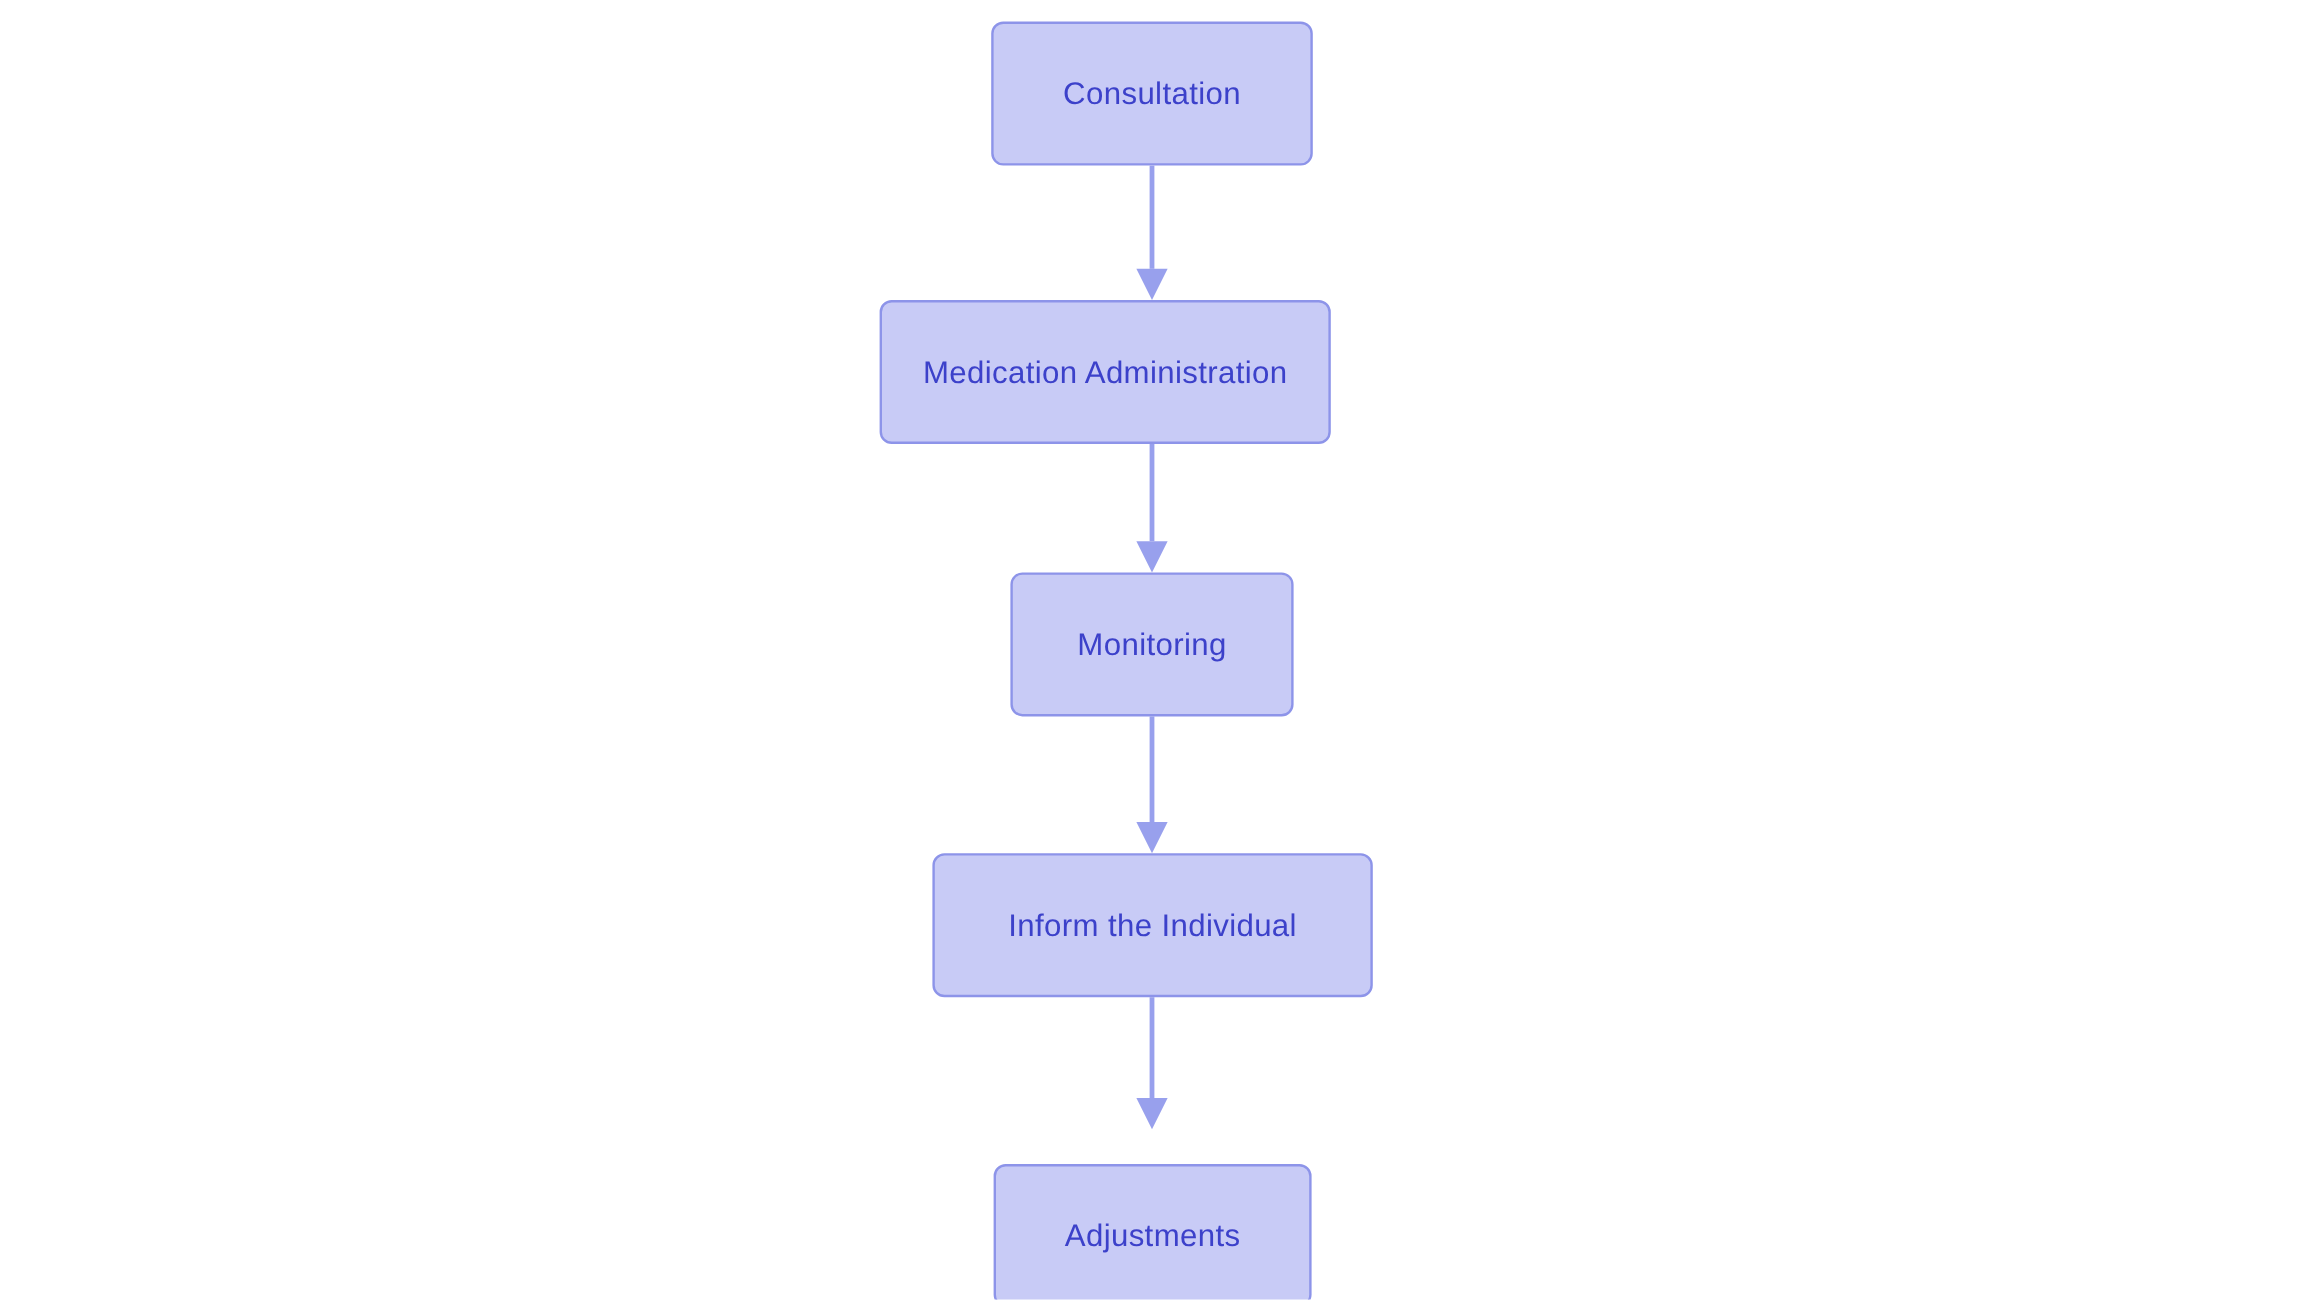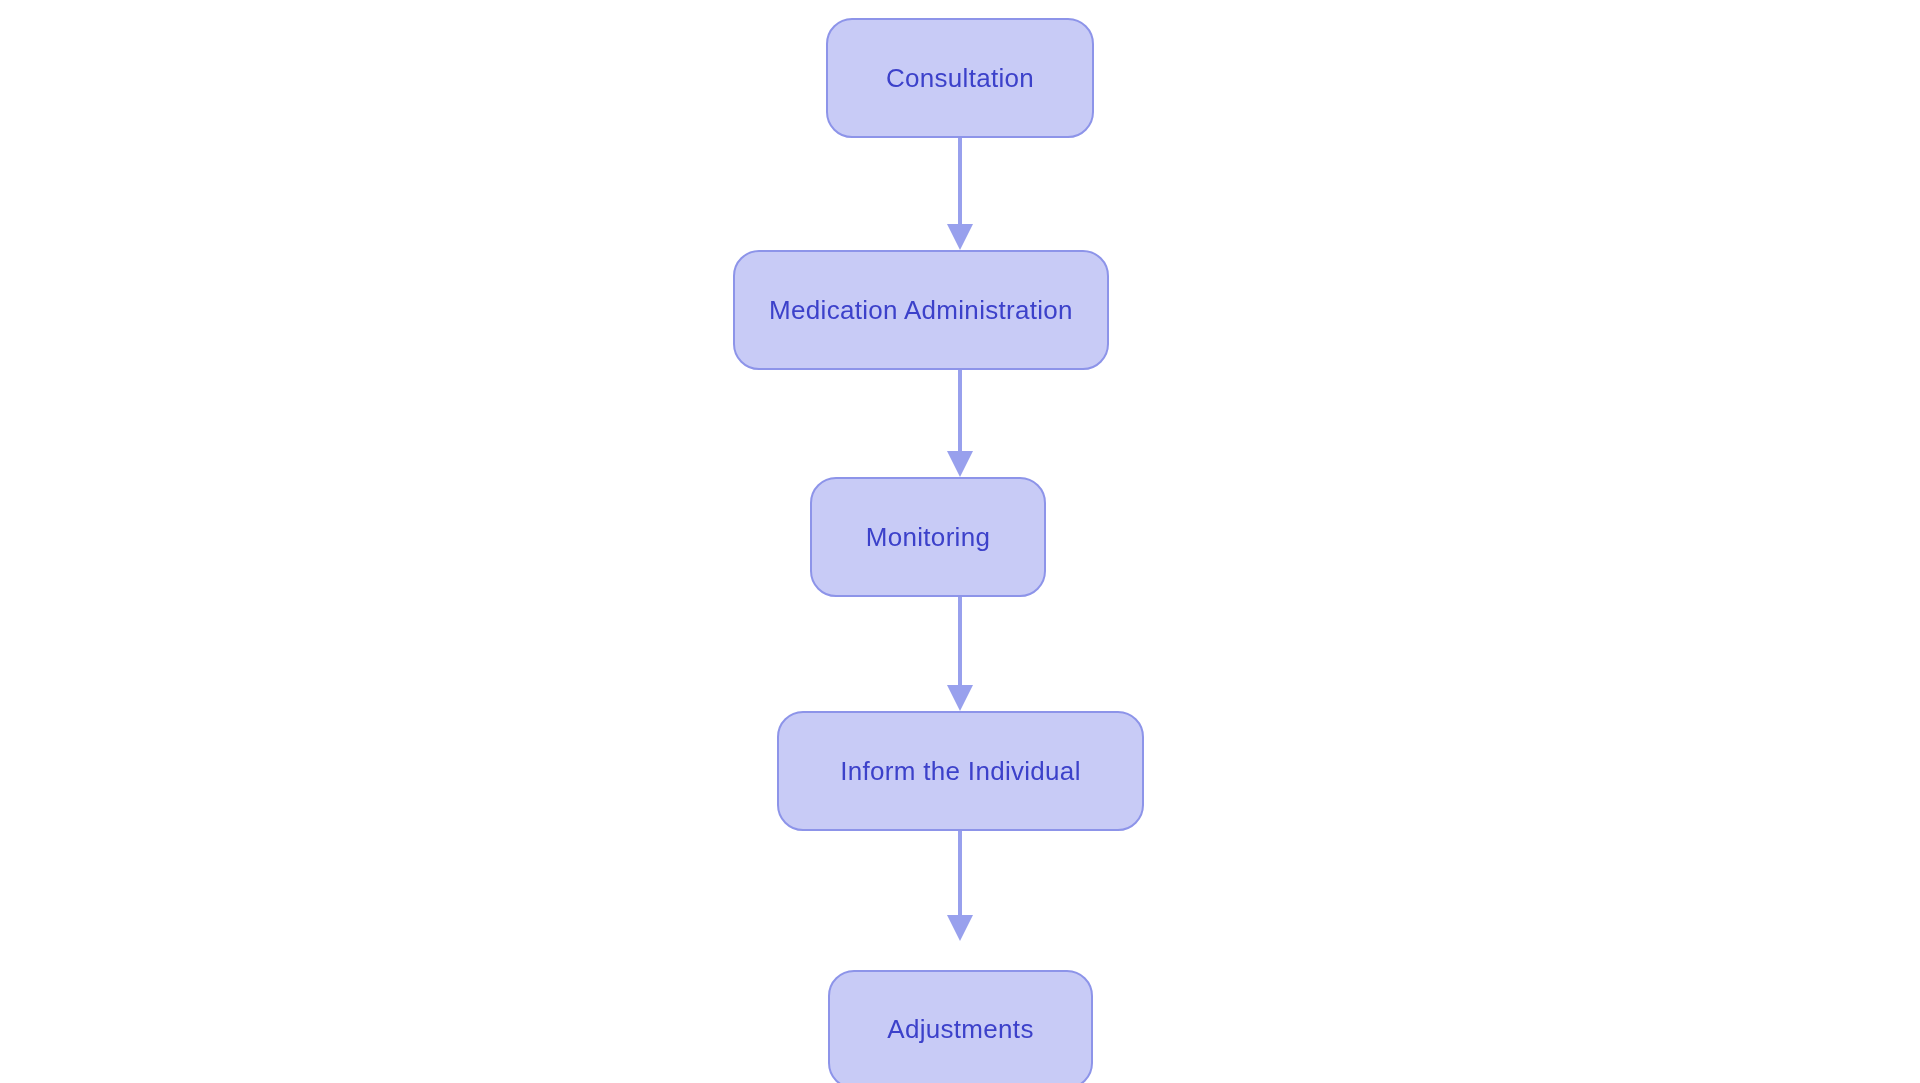--- a/index.html
+++ b/index.html
@@ -21,21 +21,21 @@
     height:1083px;
     background:var(--canvas-bg);
   }
   .node{
     position:absolute;
     display:flex;
     align-items:center;
     justify-content:center;
     background:var(--node-fill);
     border:2px solid var(--node-border);
-    border-radius:26px;
+    border-radius:10px;
     height:120px;
   }
   .node-label{
     color:var(--label-color);
     font-size:26px;
     font-weight:400;
     letter-spacing:0.3px;
     white-space:nowrap;
     text-align:center;
   }
@@ -55,21 +55,21 @@
   .arrowhead{
     width:0;
     height:0;
     border-left:13px solid transparent;
     border-right:13px solid transparent;
     border-top:26px solid var(--arrow-color);
   }
   
   #node-0{left:826px;top:18px;width:268px;}
   #node-1{left:733px;top:250px;width:376px;}
-  #node-2{left:810px;top:477px;width:236px;}
+  #node-2{left:842px;top:477px;width:236px;}
   #node-3{left:777px;top:711px;width:367px;}
   #node-4{left:828px;top:970px;width:265px;height:119px;}
   
   #conn-0{top:138px;height:112px;}
   #conn-1{top:370px;height:107px;}
   #conn-2{top:597px;height:114px;}
   #conn-3{top:831px;height:110px;}
 </style>
 </head>
 <body>

